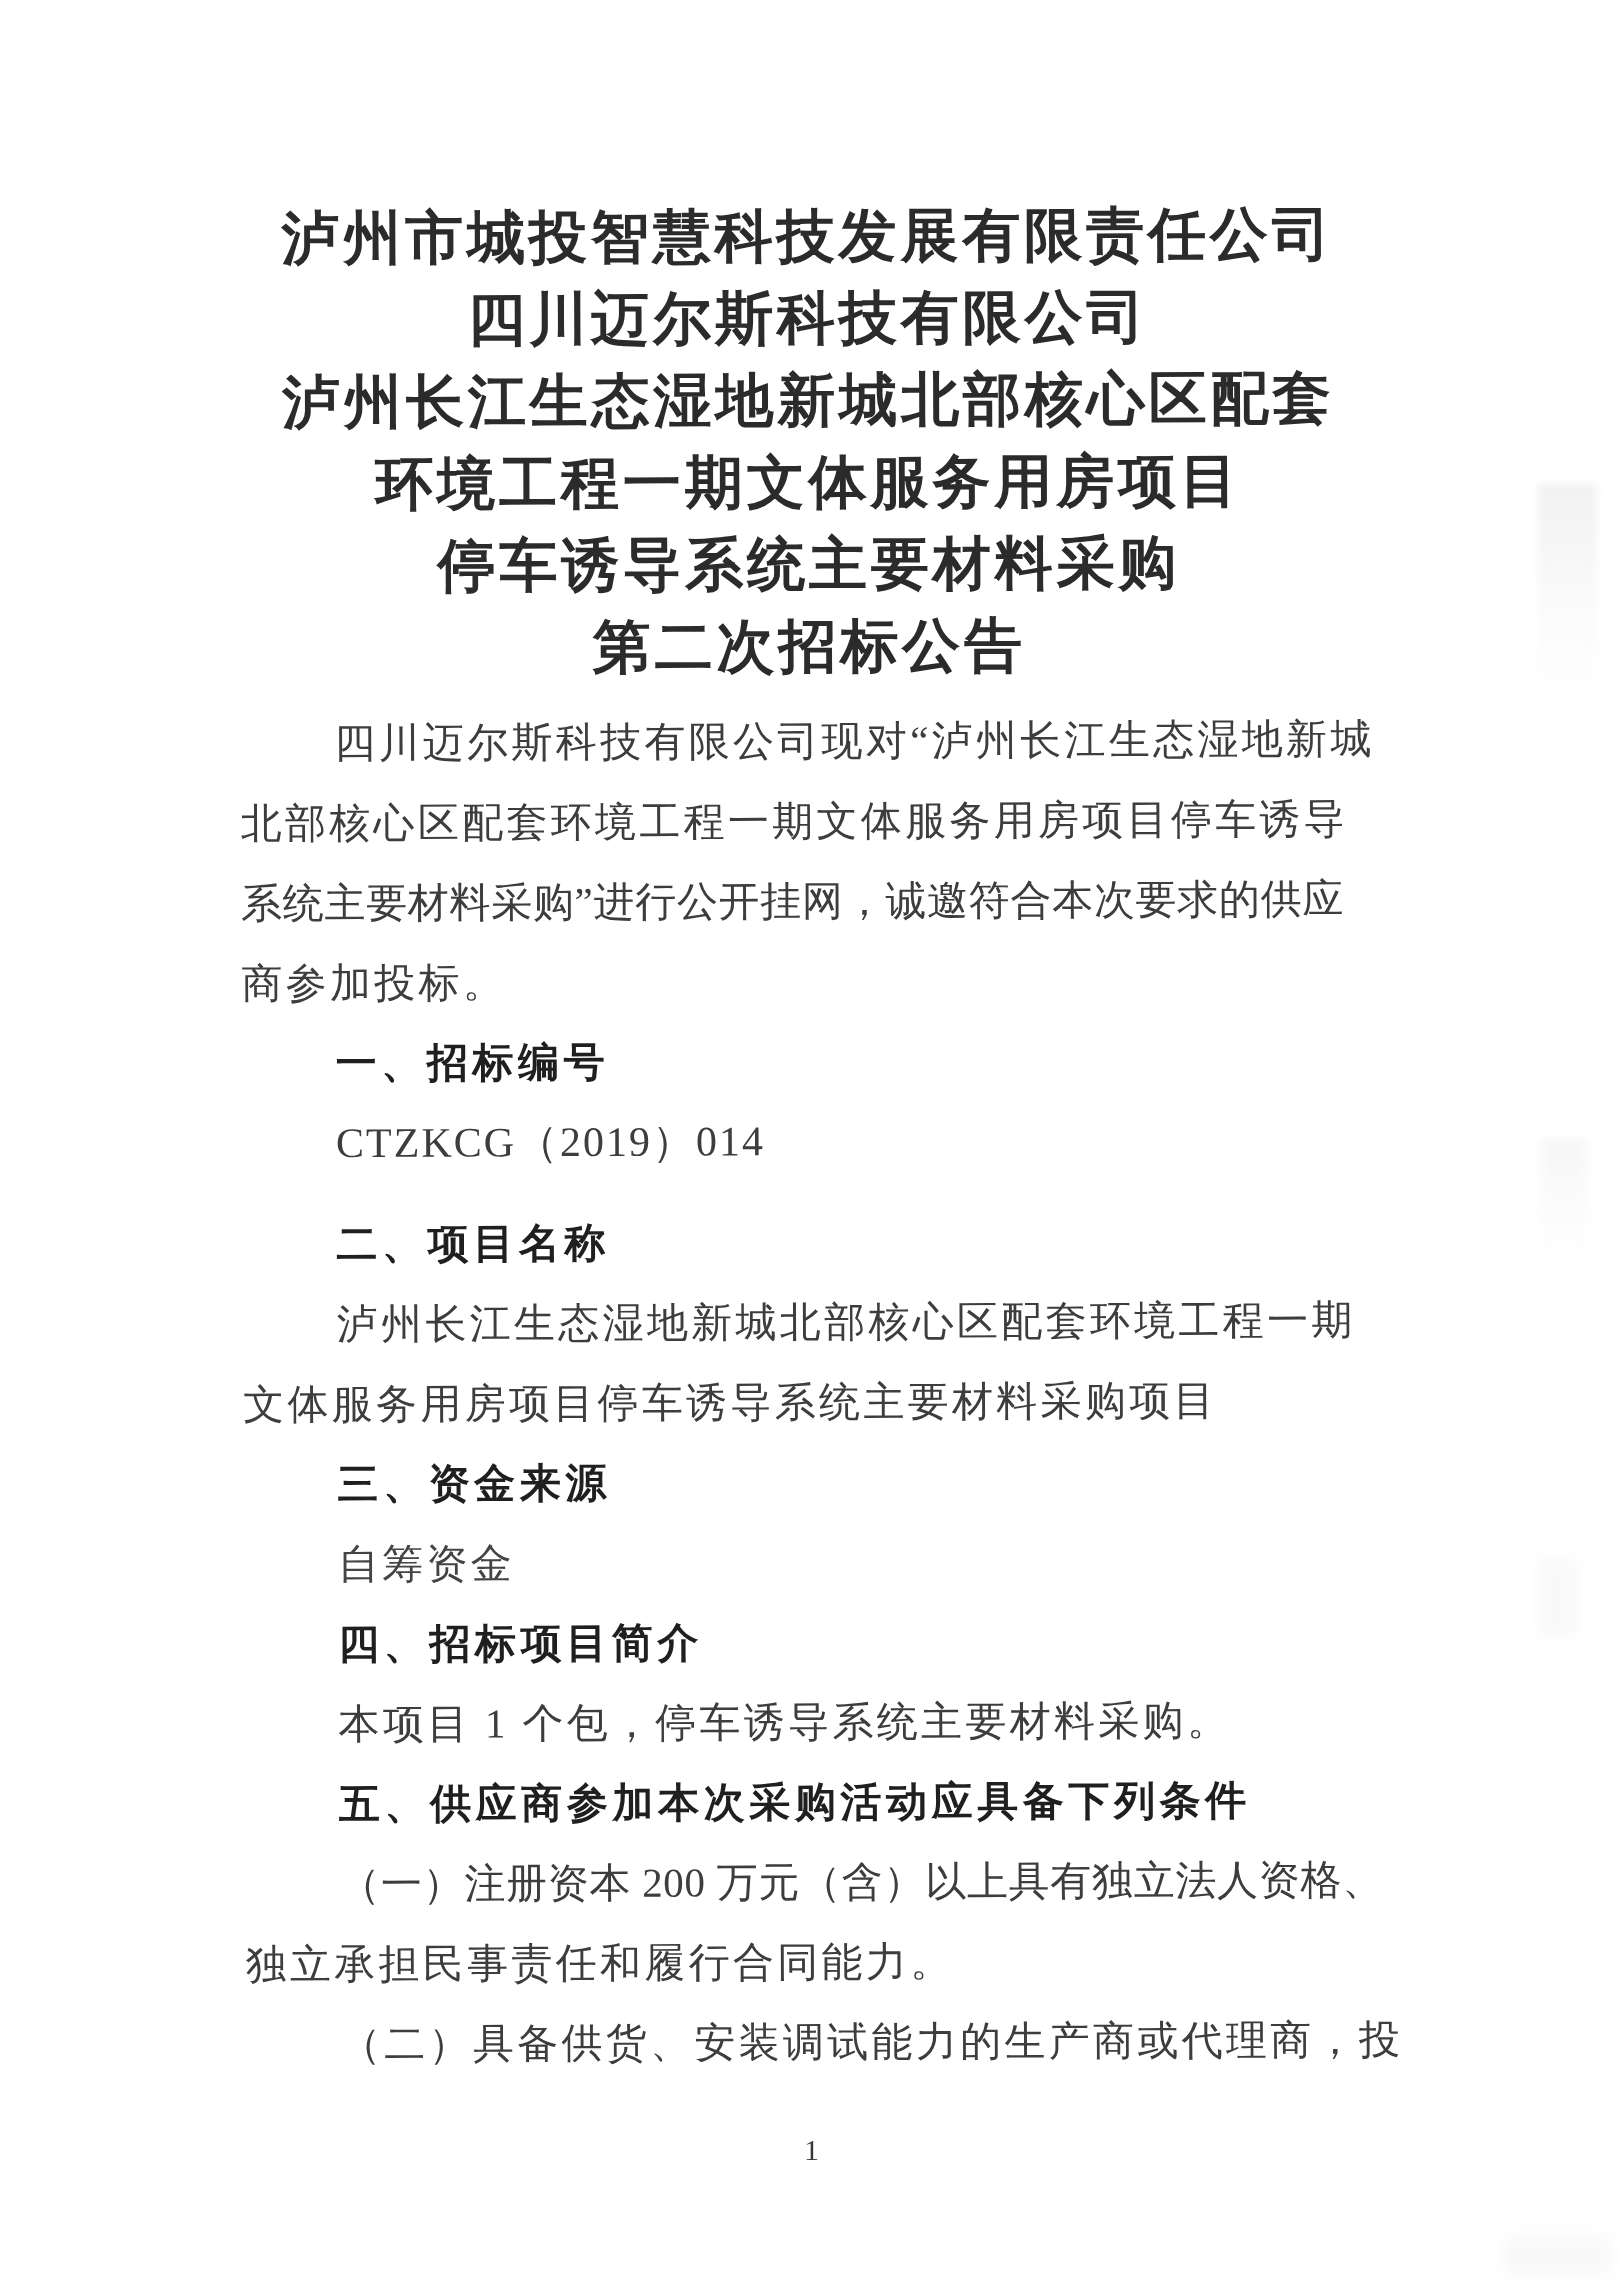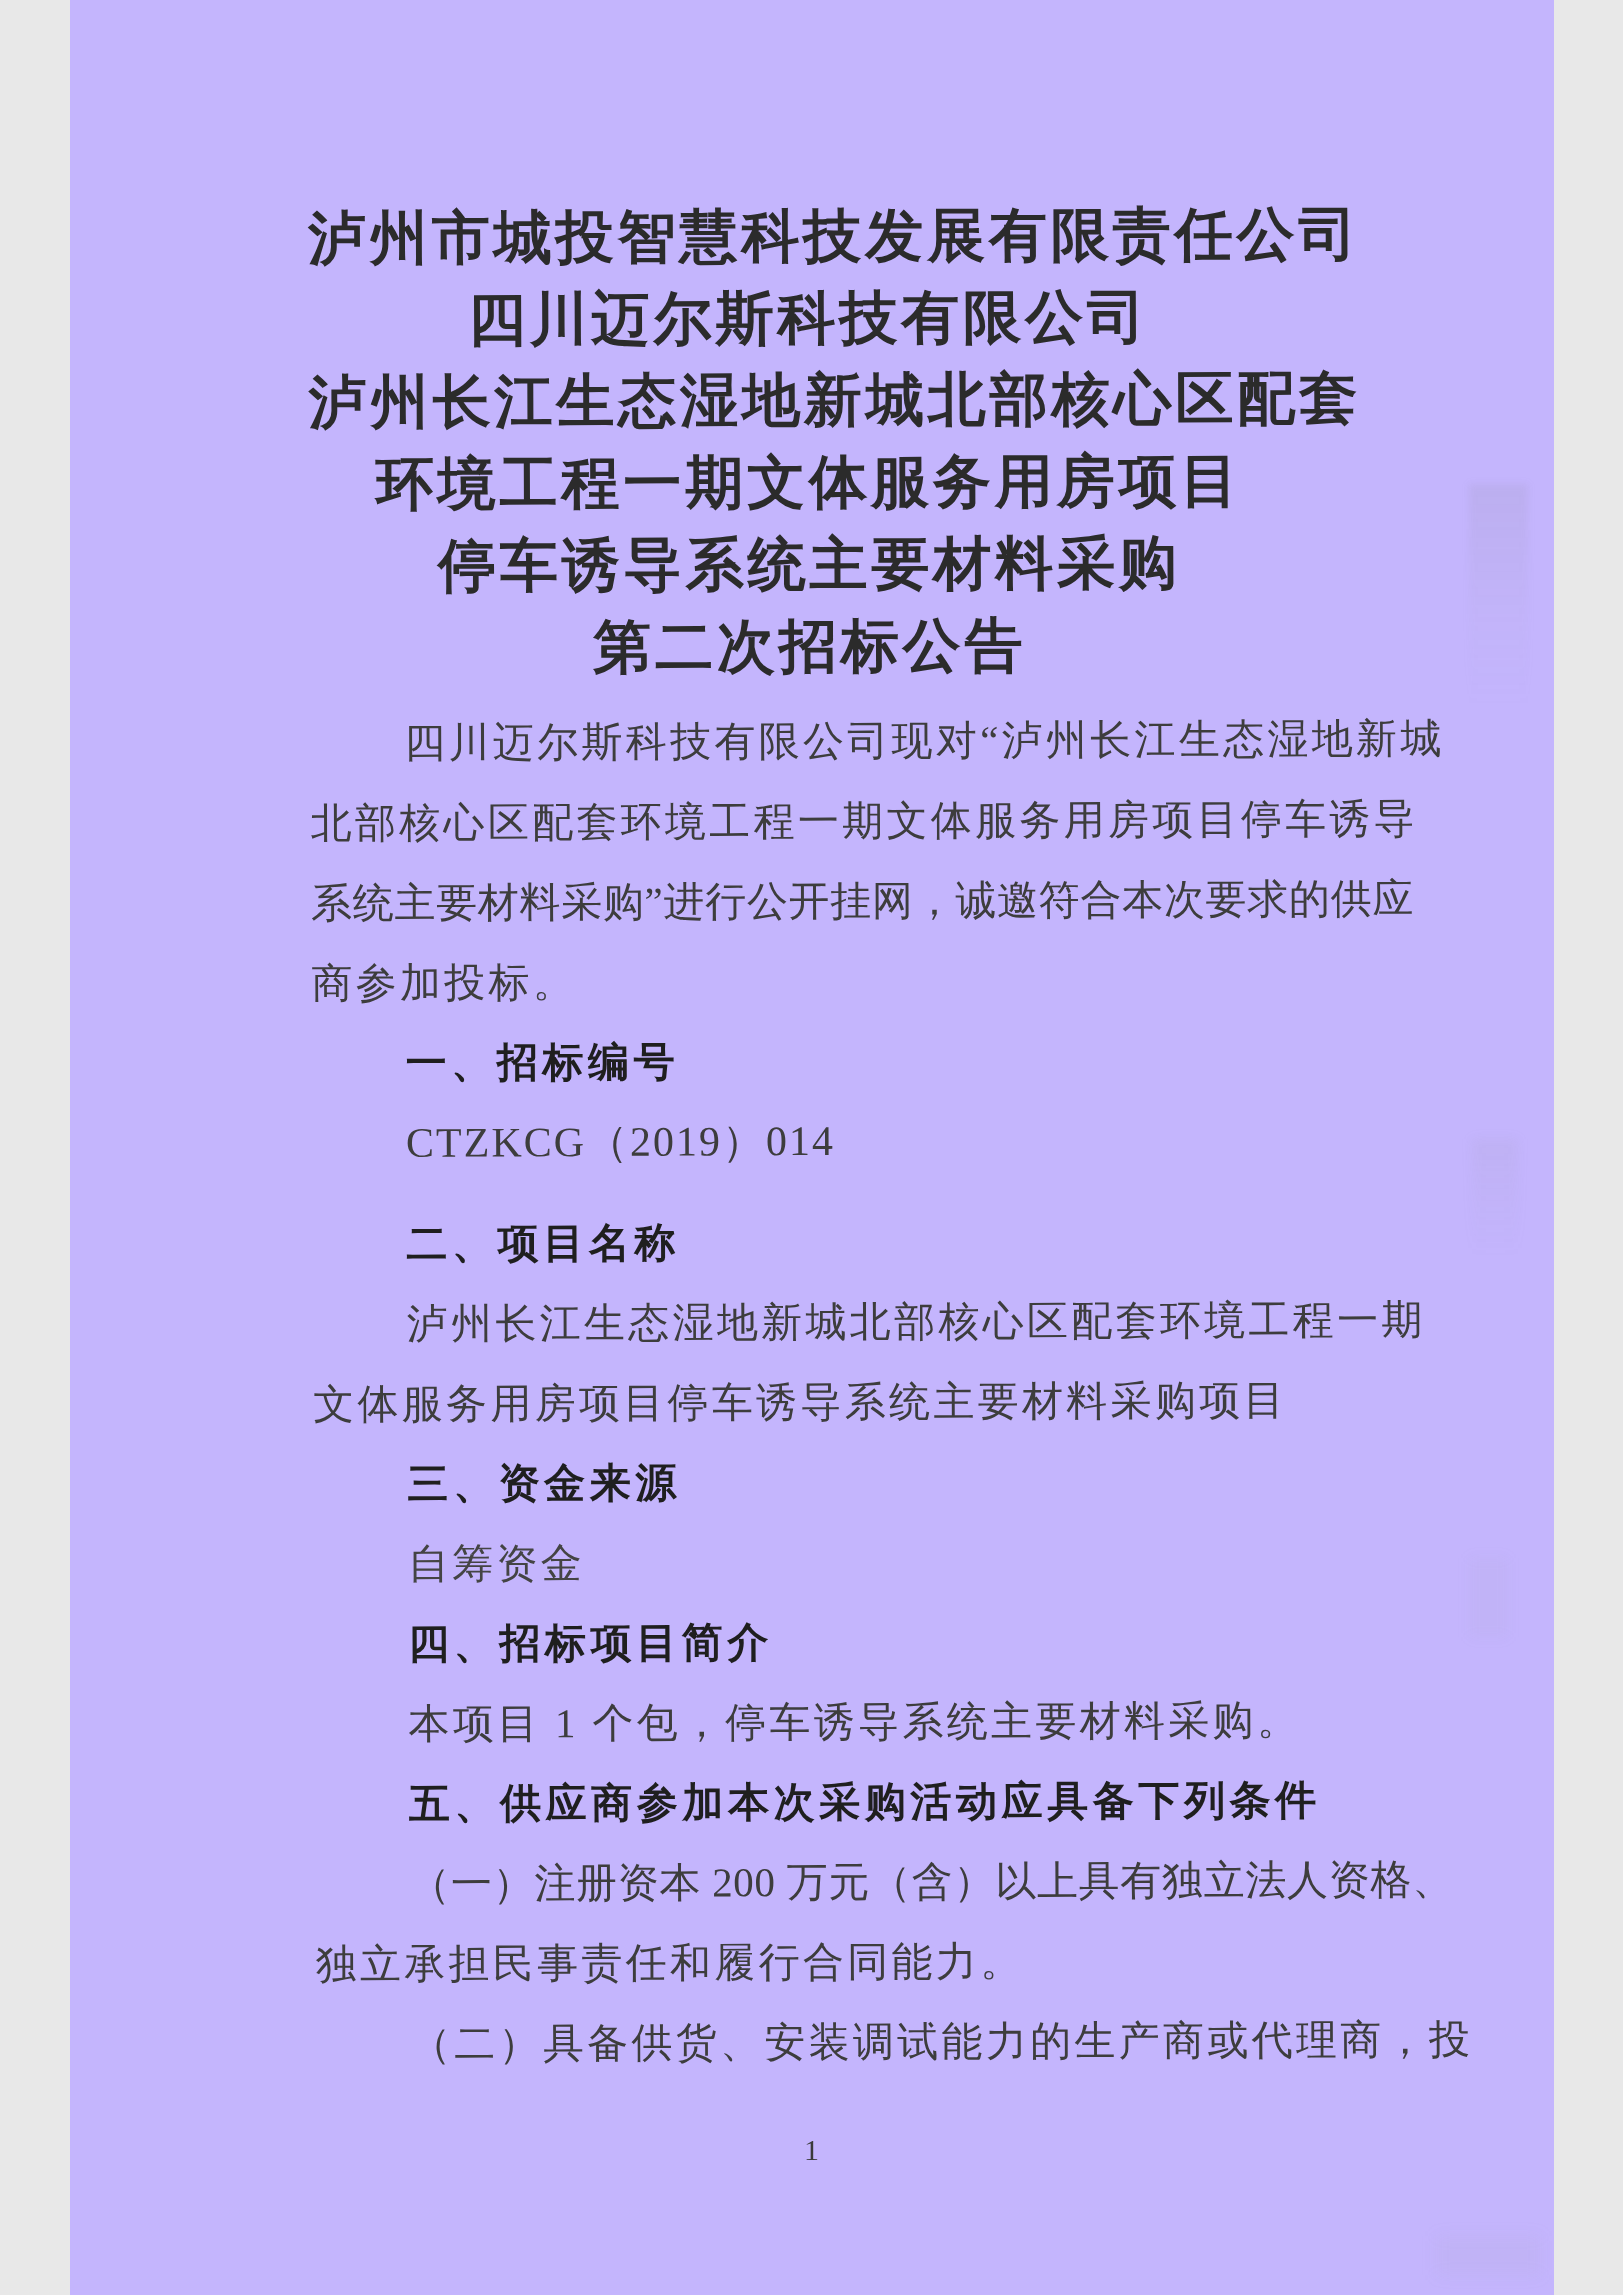--- a/index.html
+++ b/index.html
@@ -2,24 +2,24 @@
 <html style="font-size:10.5px"><head>
 <meta charset="utf-8">
 <style>
   html, body {
     margin: 0;
     padding: 0;
     background: #e8e8e8;
   }
   .page {
     position: relative;
-    width: 1484px;
+    width: 1623px;
     height: 2295px;
     margin: 0 auto;
-    background: #c4b5fd;
+    background: #ffffff;
     overflow: hidden;
     font-family: "Liberation Serif", serif;
     color: #333;
   }
   
   .artifact {
     position: absolute;
     pointer-events: none;
   }
   .artifact.streak-right-top {

